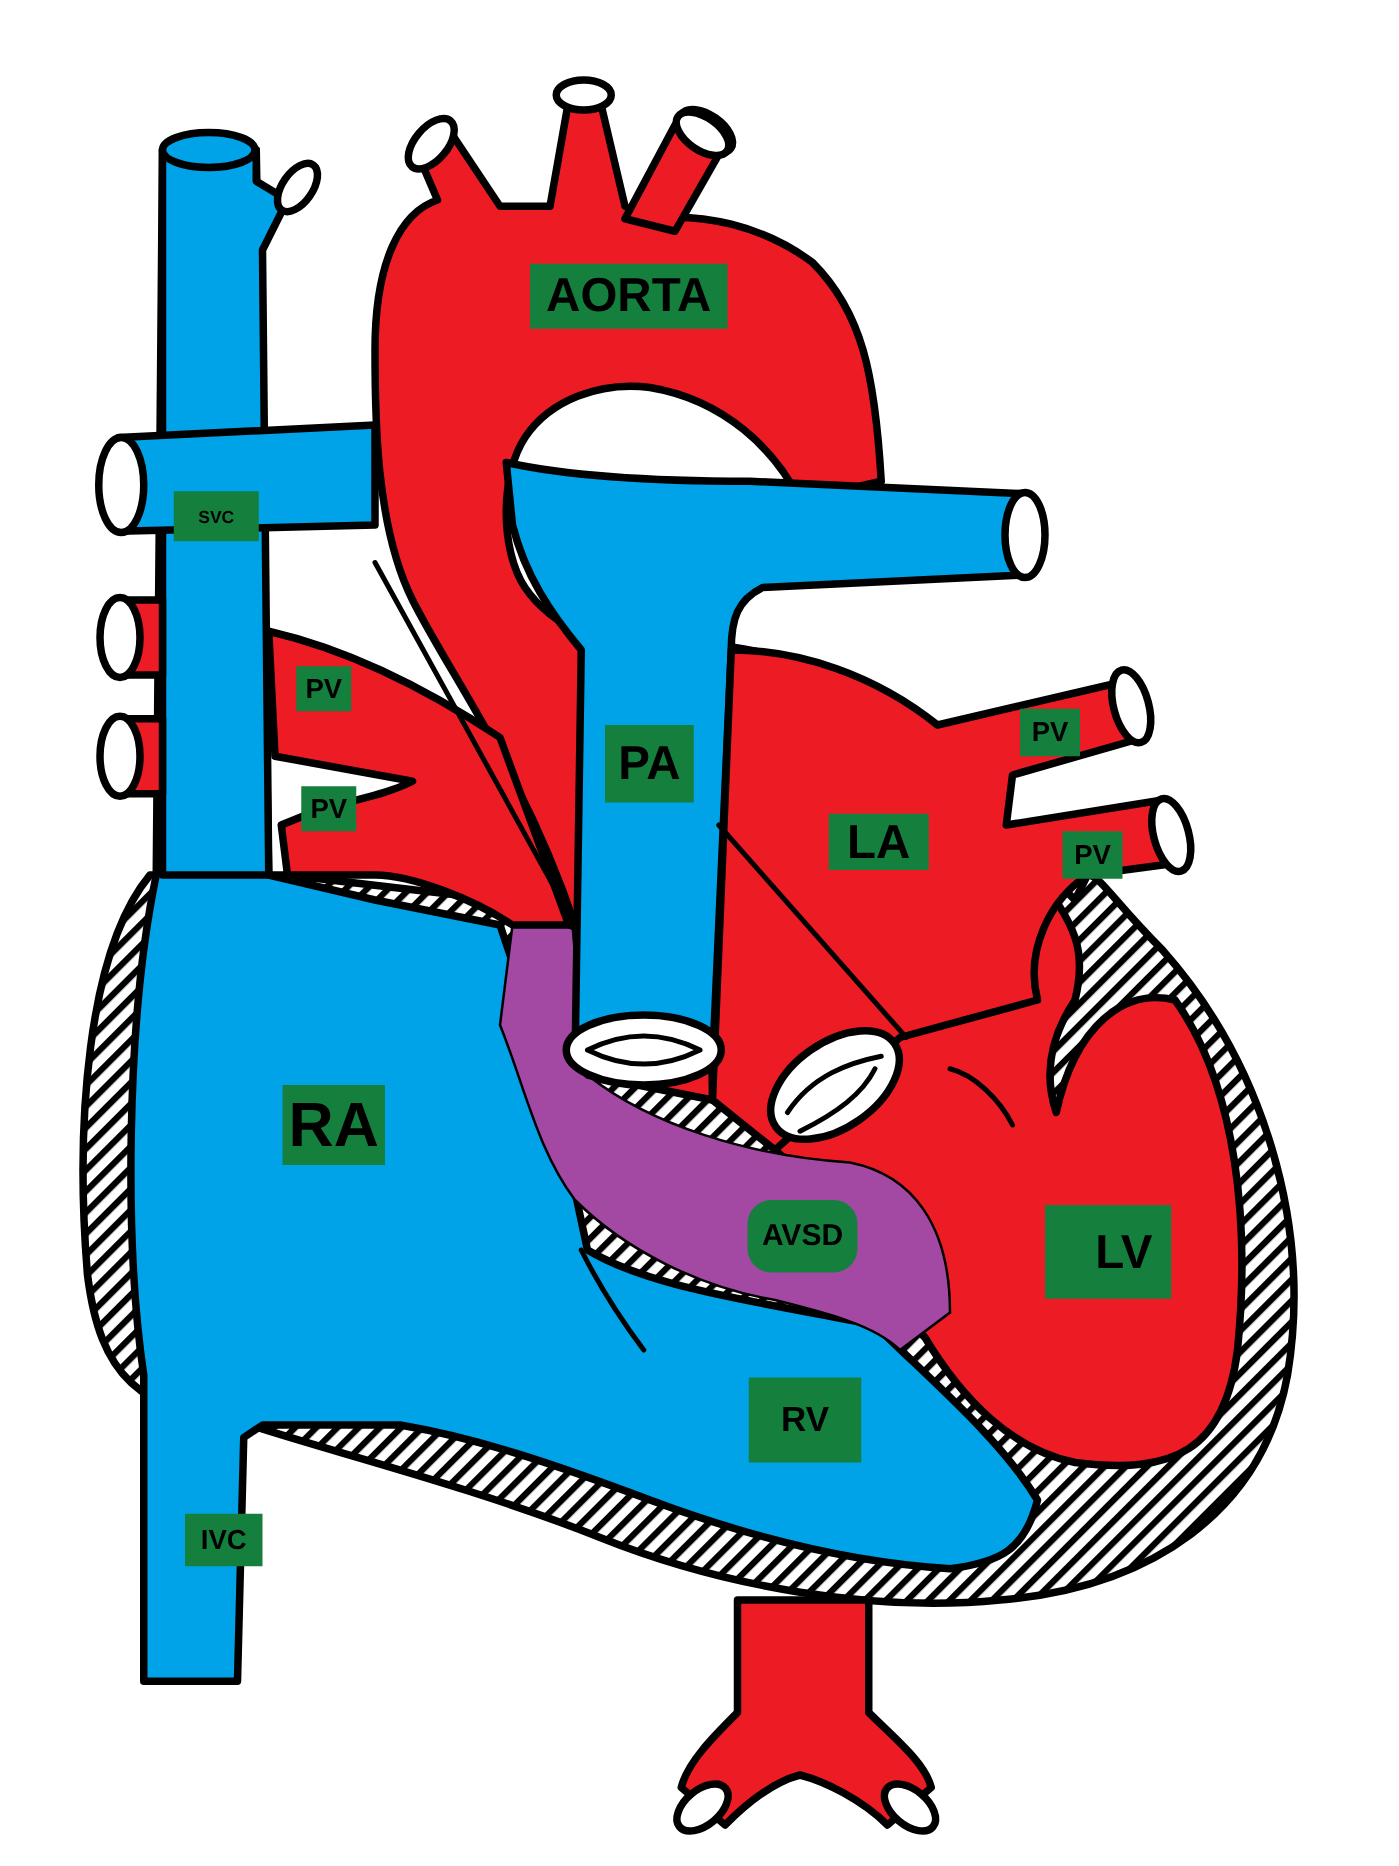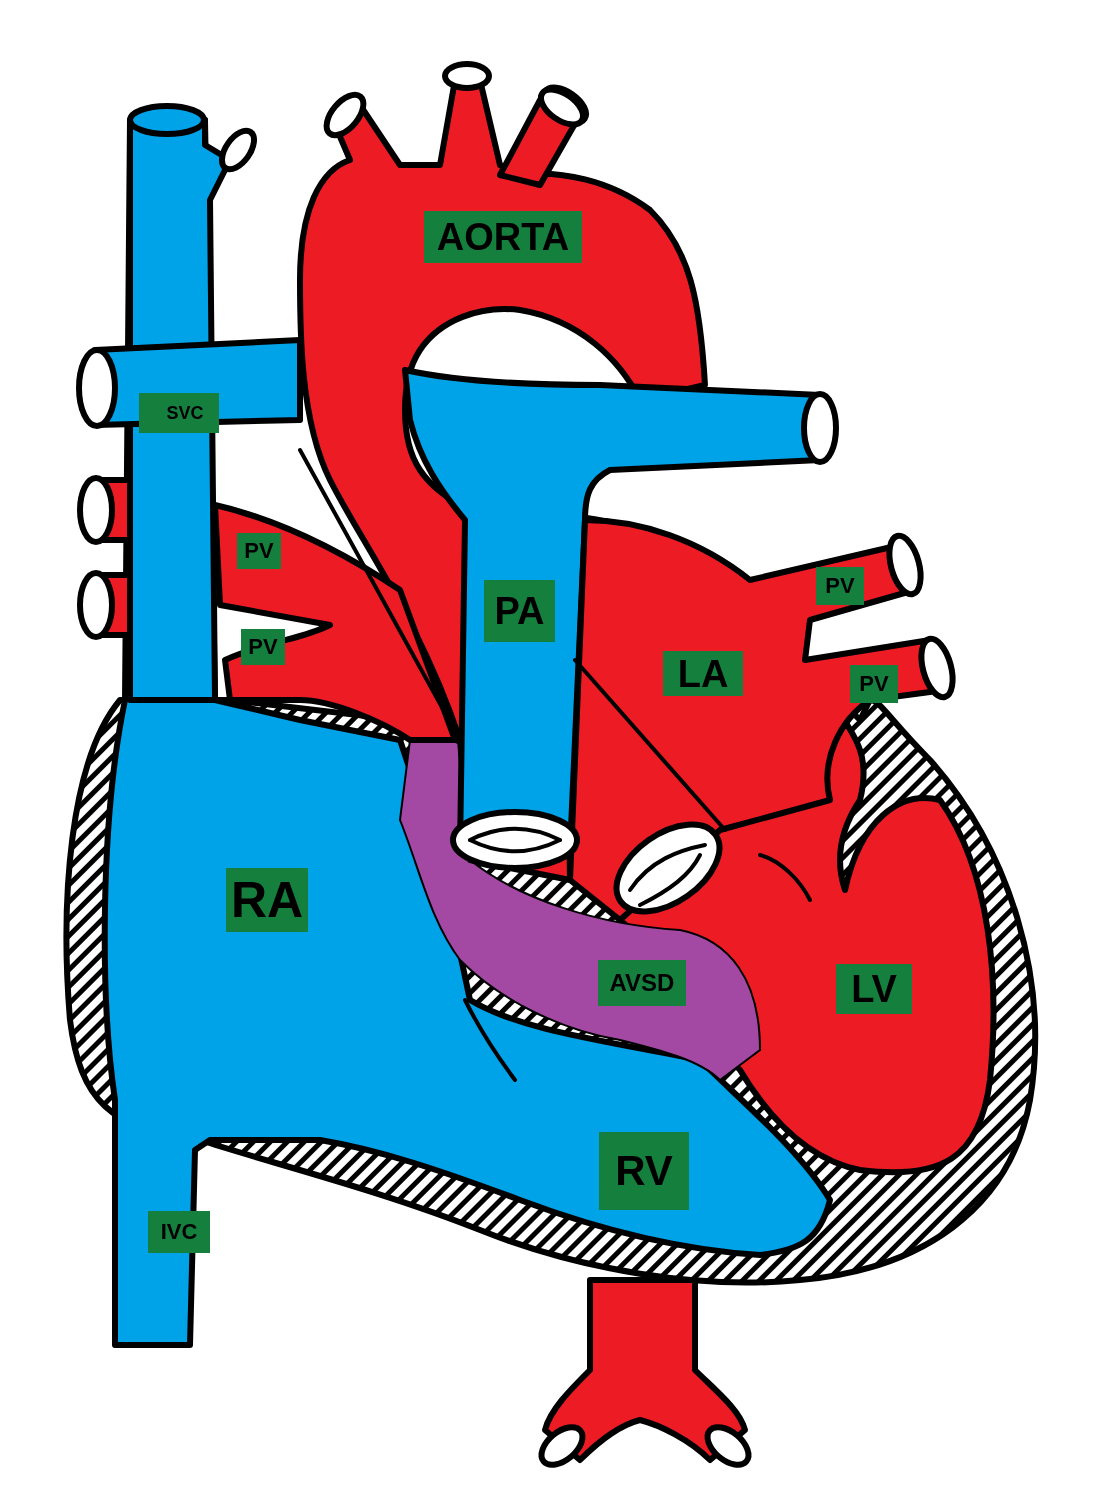--- a/index.html
+++ b/index.html
@@ -85,24 +85,24 @@
   <ellipse class="ol" fill="#fff" cx="515" cy="840" rx="62" ry="28"></ellipse>
   <path class="thin" d="M470,840 C500,825 530,825 560,840 M470,840 C500,855 530,855 560,840"></path>
   <ellipse class="ol" fill="#fff" cx="668" cy="868" rx="58" ry="34" transform="rotate(-35 668 868)"></ellipse>
   <path class="thin" d="M630,890 C650,860 680,850 705,845 M640,905 C670,890 690,875 700,855"></path>
 
   <path class="thin" d="M465,1000 C480,1030 500,1060 515,1080"></path>
   <path class="thin" d="M760,855 C780,860 800,880 810,900"></path>
 </svg>
 
 <div class="lbl" style="left:424px;top:211px;width:158px;height:52px;font-size:38px;">AORTA</div>
-<div class="lbl" style="left:139px;top:393px;width:68px;height:40px;font-size:18px;padding-left:12px;">SVC</div>
+<div class="lbl" style="left:139px;top:393px;width:68px;height:40px;font-size:14px;">SVC</div>
 <div class="lbl" style="left:237px;top:533px;width:44px;height:36px;font-size:22px;">PV</div>
 <div class="lbl" style="left:241px;top:629px;width:44px;height:36px;font-size:22px;">PV</div>
 <div class="lbl" style="left:484px;top:580px;width:71px;height:62px;font-size:38px;">PA</div>
 <div class="lbl" style="left:663px;top:651px;width:80px;height:45px;font-size:38px;">LA</div>
 <div class="lbl" style="left:816px;top:567px;width:48px;height:38px;font-size:22px;">PV</div>
 <div class="lbl" style="left:850px;top:665px;width:48px;height:38px;font-size:22px;">PV</div>
 <div class="lbl" style="left:226px;top:868px;width:82px;height:64px;font-size:50px;">RA</div>
-<div class="lbl" style="left:598px;top:960px;width:88px;height:46px;font-size:24px;">AVSD</div>
-<div class="lbl" style="left:836px;top:964px;width:76px;height:50px;font-size:38px;">LV</div>
-<div class="lbl" style="left:599px;top:1132px;width:90px;height:78px;font-size:42px;">RV</div>
+<div class="lbl" style="left:598px;top:960px;width:88px;height:58px;font-size:24px;border-radius:19px;">AVSD</div>
+<div class="lbl" style="left:836px;top:964px;width:76px;height:75px;font-size:38px;padding-left:25px;">LV</div>
+<div class="lbl" style="left:599px;top:1102px;width:90px;height:68px;font-size:28px;">RV</div>
 <div class="lbl" style="left:124px;top:1211px;width:62px;height:42px;font-size:22px;margin-left:24px;">IVC</div>
 
 </body></html>

